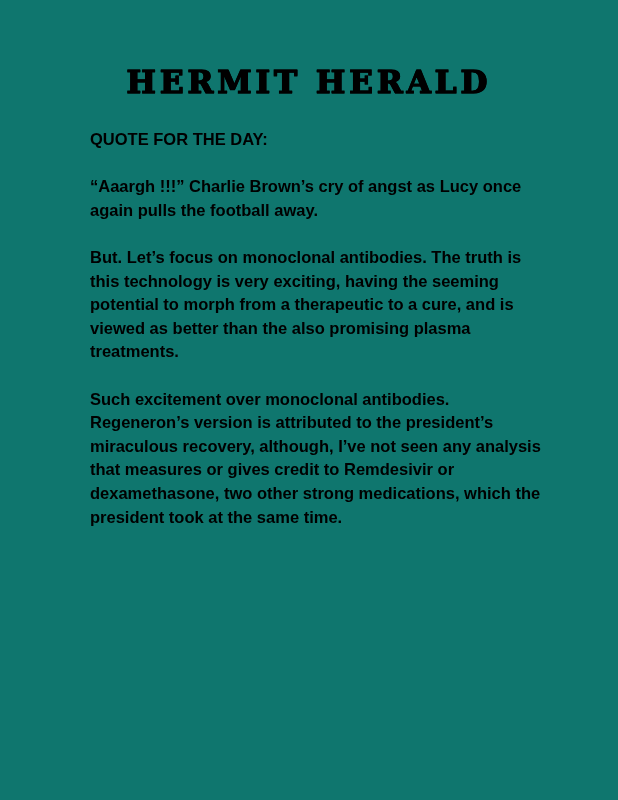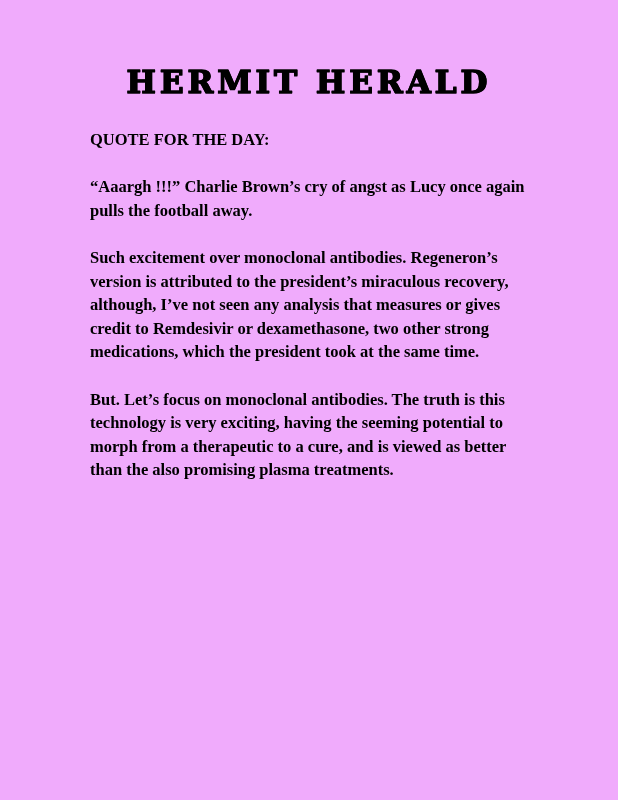--- a/index.html
+++ b/index.html
@@ -4,21 +4,21 @@
 <style>
   html, body {
     margin: 0;
     padding: 0;
     background: #ffffff;
   }
   .page {
     position: relative;
     width: 618px;
     height: 800px;
-    background: #f0abfc;
+    background: #0f766e;
     color: #000000;
     overflow: hidden;
     font-family: "DejaVu Serif", "Liberation Serif", serif;
   }
   .masthead {
     padding-top: 66px;
     text-align: center;
   }
   .masthead .display-line {
     margin: 0 0 22px 0;
@@ -28,21 +28,21 @@
     line-height: 32px;
     letter-spacing: 4px;
     color: #000000;
     -webkit-text-stroke: 1.3px #000000;
     text-shadow: 0.6px 0 0 #000, -0.6px 0 0 #000;
     white-space: pre;
   }
   .article {
     width: 452px;
     margin: 30px 0 14px 90px;
-    font-family: Liberation Serif, serif;
+    font-family: Liberation Sans, sans-serif;
     font-weight: bold;
     font-size: 16.5px;
     line-height: 23.6px;
     color: #000000;
   }
   .article h3,
   .article p {
     margin: 0 0 23.6px 0;
     font-size: 16.5px;
     font-weight: bold;
@@ -57,19 +57,19 @@
     <h1 class="display-line">HERMIT HERALD</h1>
   </header>
 
   <main class="article">
 
     <h3>QUOTE FOR THE DAY:</h3>
 
     <p>“Aaargh !!!” Charlie Brown’s cry of angst as Lucy once again pulls the football away.</p>
 
 
+    <p>But. Let’s focus on monoclonal antibodies. The truth is this technology is very exciting, having the seeming potential to morph from a therapeutic to a cure, and is viewed as better than the also promising plasma treatments.</p>
+
     <p>Such excitement over monoclonal antibodies. Regeneron’s version is attributed to the president’s miraculous recovery, although, I’ve not seen any analysis that measures or gives credit to Remdesivir or dexamethasone, two other strong medications, which the president took at the same time.</p>
-
-    <p>But. Let’s focus on monoclonal antibodies. The truth is this technology is very exciting, having the seeming potential to morph from a therapeutic to a cure, and is viewed as better than the also promising plasma treatments.</p>
 
   </main>
 
 </div>
 
 </body></html>

